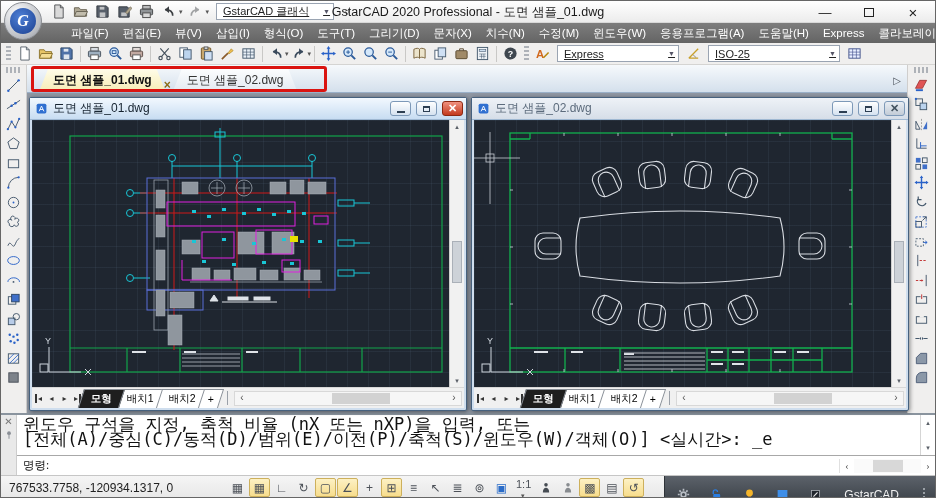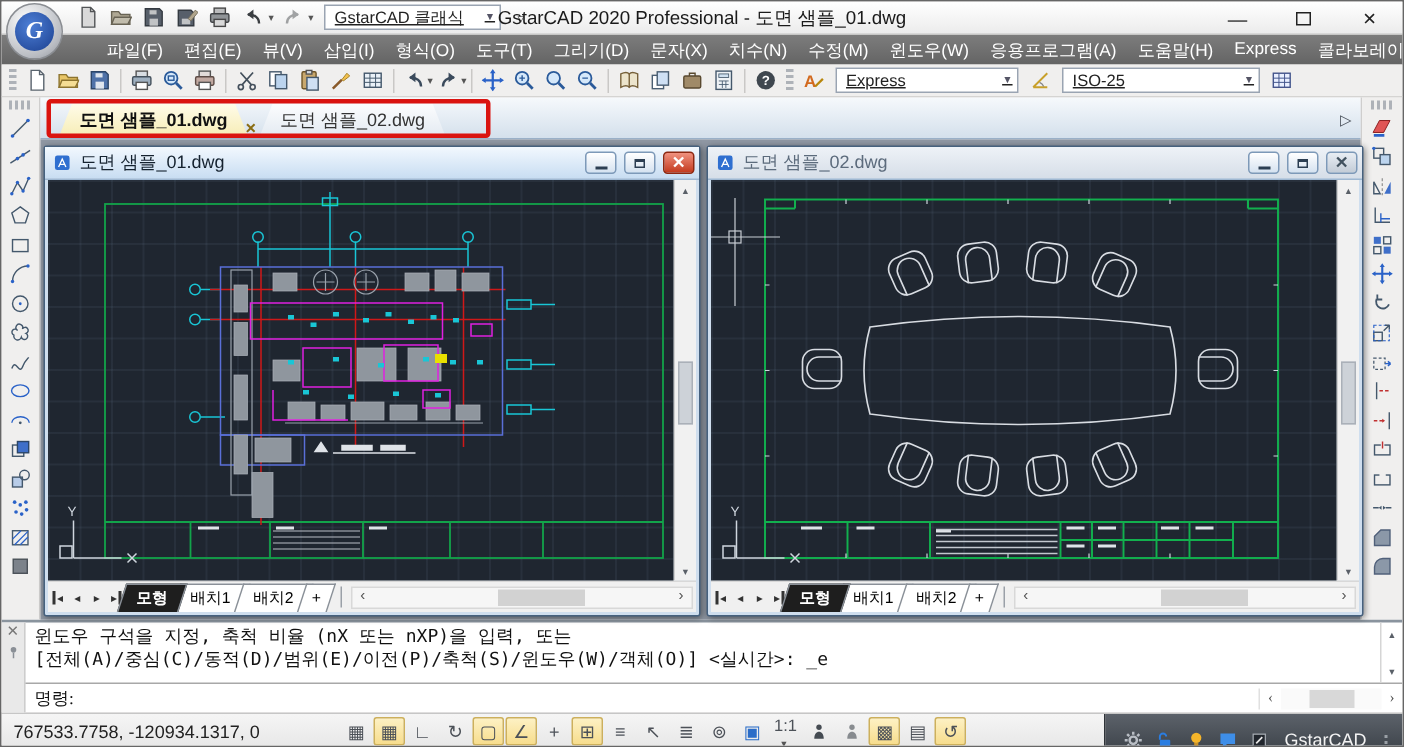--- a/index.html
+++ b/index.html
@@ -112,42 +112,42 @@
   .htrack { flex:1; position:relative; height:100%; }
   .hthumb { position:absolute; top:1px; bottom:1px; left:42%; width:58px; background:#d2d2d2; }
 
   
   .cmd { height:62px; border-top:2px solid #8a949e; background:#fff; display:flex; }
   .cmd-side { width:16px; background:#e9e9e9; border-right:1px solid #cdcdcd; display:flex; flex-direction:column;
               align-items:center; padding-top:2px; gap:3px; }
   .cmd-x { font-size:10px; color:#777; line-height:10px; }
   .cmd-main { flex:1; display:flex; flex-direction:column; min-width:0; }
   .cmd-hist { flex:1; display:flex; border-bottom:1px solid #a8a8a8; }
-  .cmd-lines { flex:1; padding:2px 6px; font-family:"DejaVu Sans Mono", monospace; font-size:12px;
+  .cmd-lines { flex:1; padding:2px 6px; font-family:"DejaVu Sans Mono", monospace; font-size:17px;
                color:#111; line-height:15px; white-space:nowrap; overflow:hidden; }
   .cmd-vscroll { width:15px; border-left:1px solid #d5d5d5; display:flex; flex-direction:column;
                  justify-content:space-between; align-items:center; padding:1px 0; }
   .cmd-prompt-row { height:19px; display:flex; align-items:center; padding-left:6px;
                     font-family:Liberation Serif, serif; font-size:11.5px; color:#111;justify-content:flex-end; }
   .cmd-hscroll { margin-left:auto; width:96px; height:14px; display:flex; align-items:center; border-left:1px solid #e0e0e0; }
   .cmd-hscroll .htrack { background:#fafafa; }
   .cmd-hscroll .hthumb { left:28%; width:30px; background:#d8d8d8; }
 
   
   .status { height:24px; background:linear-gradient(#f5f5f5,#e7e7e7); border-top:1px solid #c6c6c6;
             display:flex; align-items:center; font-size:12px; color:#222; }
   .coords { width:226px; padding-left:8px; white-space:nowrap; }
   .sticons { display:flex; align-items:center; gap:1px; }
   .stbtn { min-width:21px; height:19px; display:flex; align-items:center; justify-content:center;
            border-radius:2px; color:#4c5158; font-size:12px; padding:0 2px; border:1px solid transparent; }
   .stbtn.on { background:linear-gradient(#fdf1c4,#f7dd8d); border-color:#cdb05c; }
   .stbtn.blue { color:#2a6cc8; }
   .scale-grp { display:flex; align-items:center; gap:2px; font-size:11px;flex-direction:column; }
   .st-right { margin-left:auto; height:24px; background:linear-gradient(#5c626a,#3e444b);
-              display:flex; align-items:flex-end; gap:8px; padding:0 10px 0 12px; border-left:1px solid #2e3338; }
+              display:flex; align-items:flex-start; gap:20px; padding:12px 10px 0 12px; border-left:1px solid #2e3338; }
   .brand { color:#f2f2f2; font-size:12px; margin-left:2px; }
   .grip-dots { display:flex; flex-direction:column; gap:2px; margin-left:4px; }
   .grip-dots i { width:2px; height:2px; background:#9aa0a6; display:block; }
 </style>
 </head>
 <body>
 
 <svg width="0" height="0" style="position:absolute">
   <defs>
     <symbol id="i-page" viewBox="0 0 16 16">

